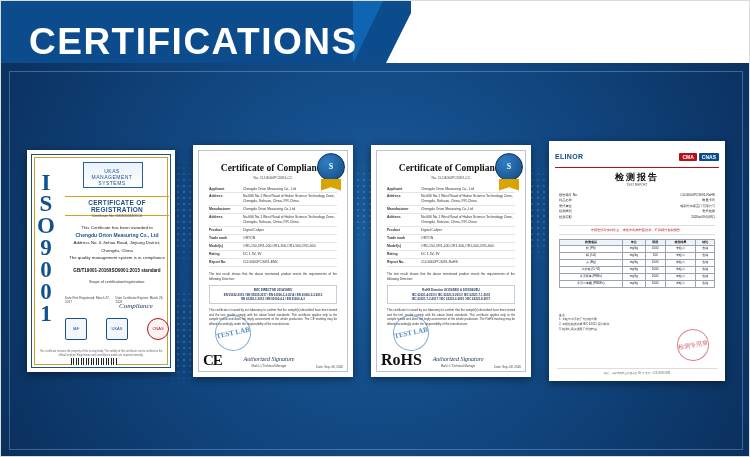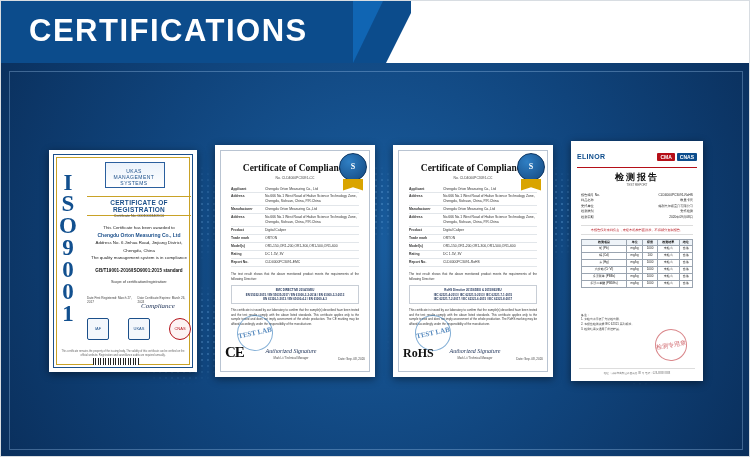--- a/index.html
+++ b/index.html
@@ -48,22 +48,22 @@
     position: absolute;
     left: 352px; top: 0;
     width: 0; height: 0;
     border-top: 62px solid #1166b5;
     border-right: 30px solid transparent;
     opacity: 0.95;
   }
   .header-title {
     position: absolute;
     left: 28px;
-    top: 12px;
-    font-size: 31px;
+    top: 20px;
+    font-size: 37px;
     font-weight: bold;
     letter-spacing: 1.5px;
     color: #ffffff;
     font-family: "Liberation Sans", sans-serif;
   }
   .header-accent {
     position: absolute;
     left: 410px;
     top: 0;
     width: 340px;
@@ -125,21 +125,21 @@
   }
   .cert {
     position: relative;
     background: #ffffff;
     box-shadow: 0 2px 8px rgba(0,0,0,0.45);
     box-sizing: border-box;
     overflow: hidden;
   }
   .cert-1 { width: 148px; height: 222px; }
   .cert-2, .cert-3 { width: 160px; height: 232px; }
-  .cert-4 { width: 132px; height: 240px; }
+  .cert-4 { width: 176px; height: 240px; }
 
   
   .c1-inner {
     position: absolute;
     inset: 4px;
     border: 1px solid #1b4f8a;
     box-sizing: border-box;
   }
   .c1-inner:before {
     content: "";
@@ -373,35 +373,35 @@
   .cc-para {
     margin-top: 4px;
     font-size: 2.9px;
     color: #333;
     line-height: 1.5;
     text-align: justify;
   }
   .cc-bottom {
     position: absolute;
     left: 10px; right: 10px;
-    bottom: 16px;
+    bottom: 8px;
   }
   .cc-bottom-row {
     display: flex;
     align-items: flex-end;
     justify-content: space-between;
   }
   .cc-mark {
     font-family: "Liberation Serif", serif;
     font-size: 15px;
     font-weight: bold;
     color: #111;
     letter-spacing: -1px;
   }
-  .cc-mark.rohs { font-size: 12px; letter-spacing: 0; }
+  .cc-mark.rohs { font-size: 16px; letter-spacing: 0; }
   .cc-sig {
     text-align: center;
     font-size: 2.8px;
     color: #444;
     line-height: 1.5;
   }
   .cc-sig .nm {
     font-family: "Liberation Serif", serif;
     font-style: italic;
     font-size: 6px;

